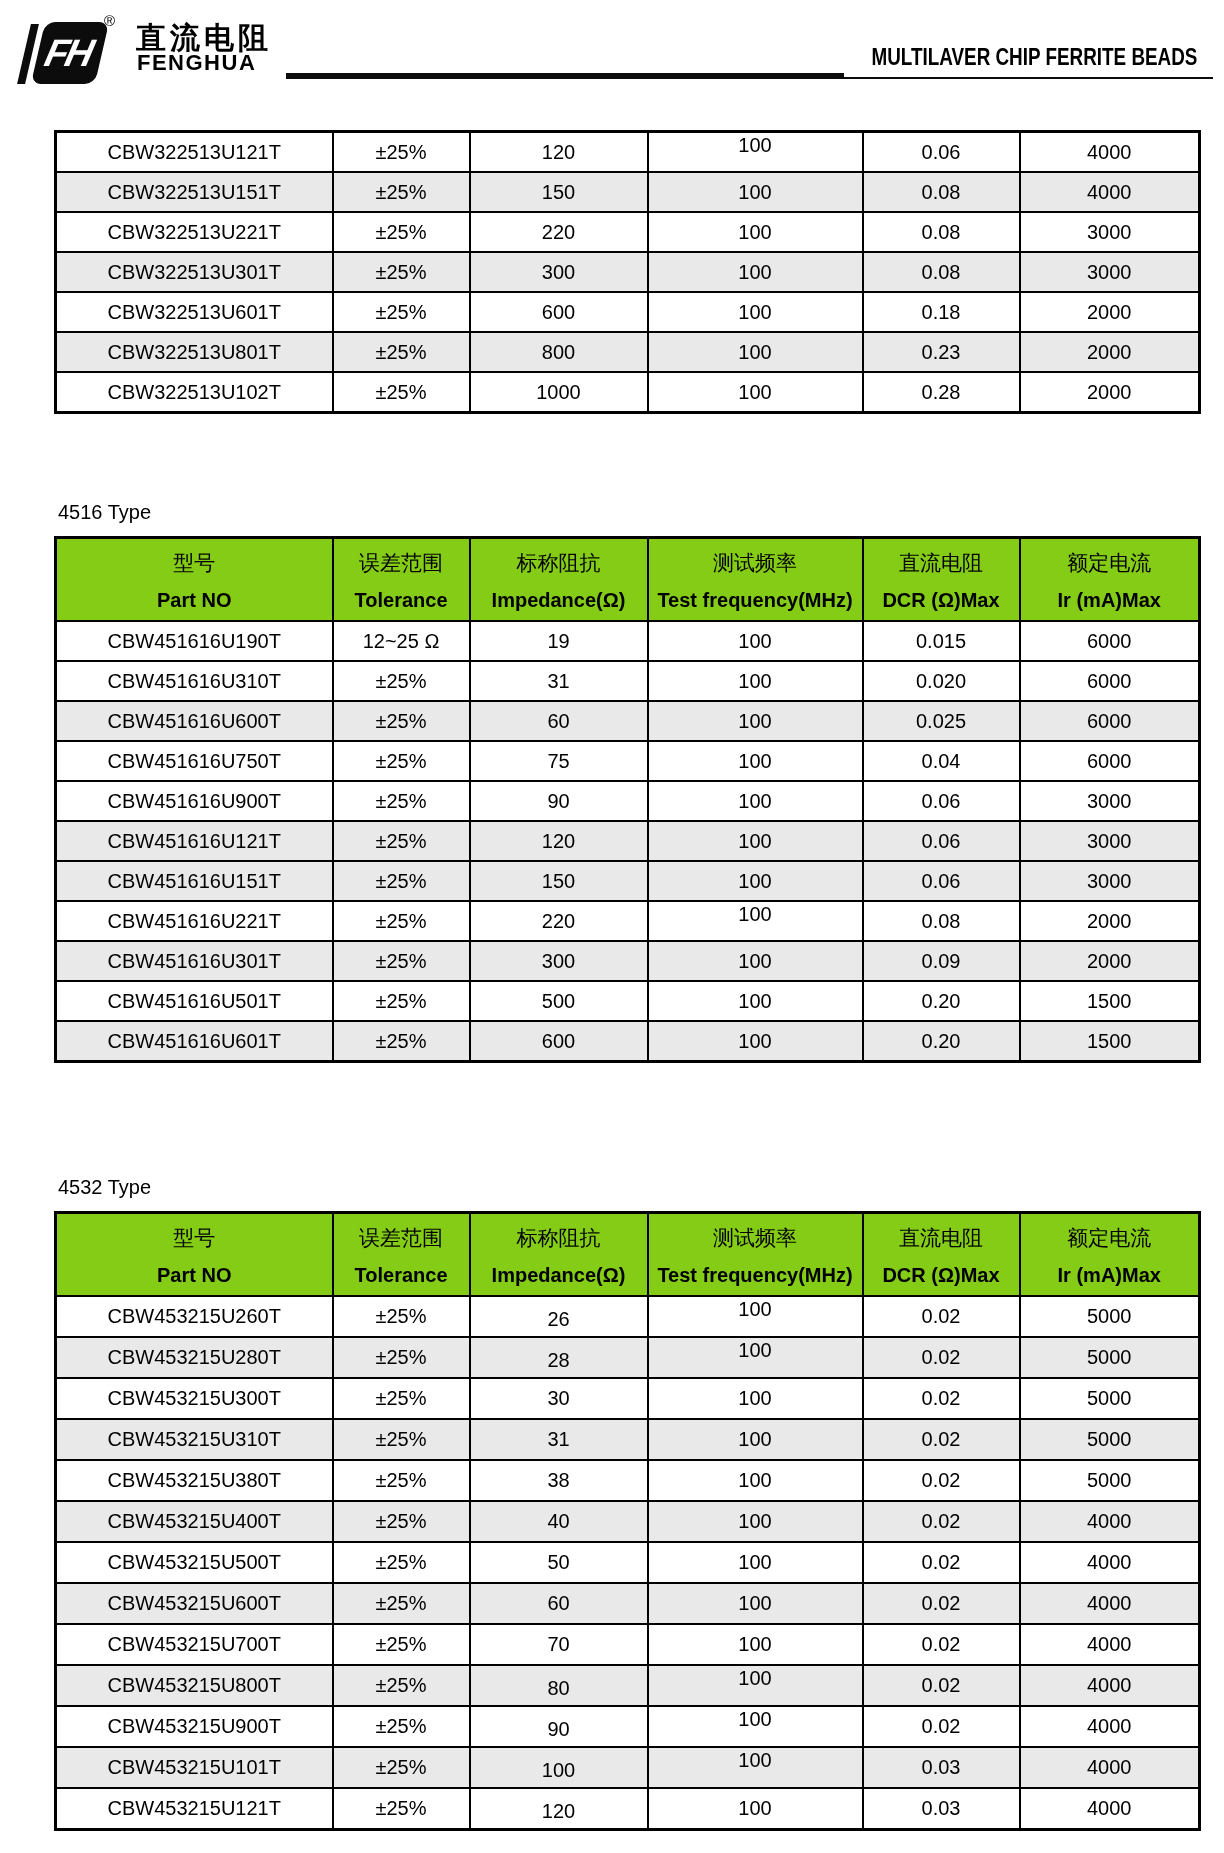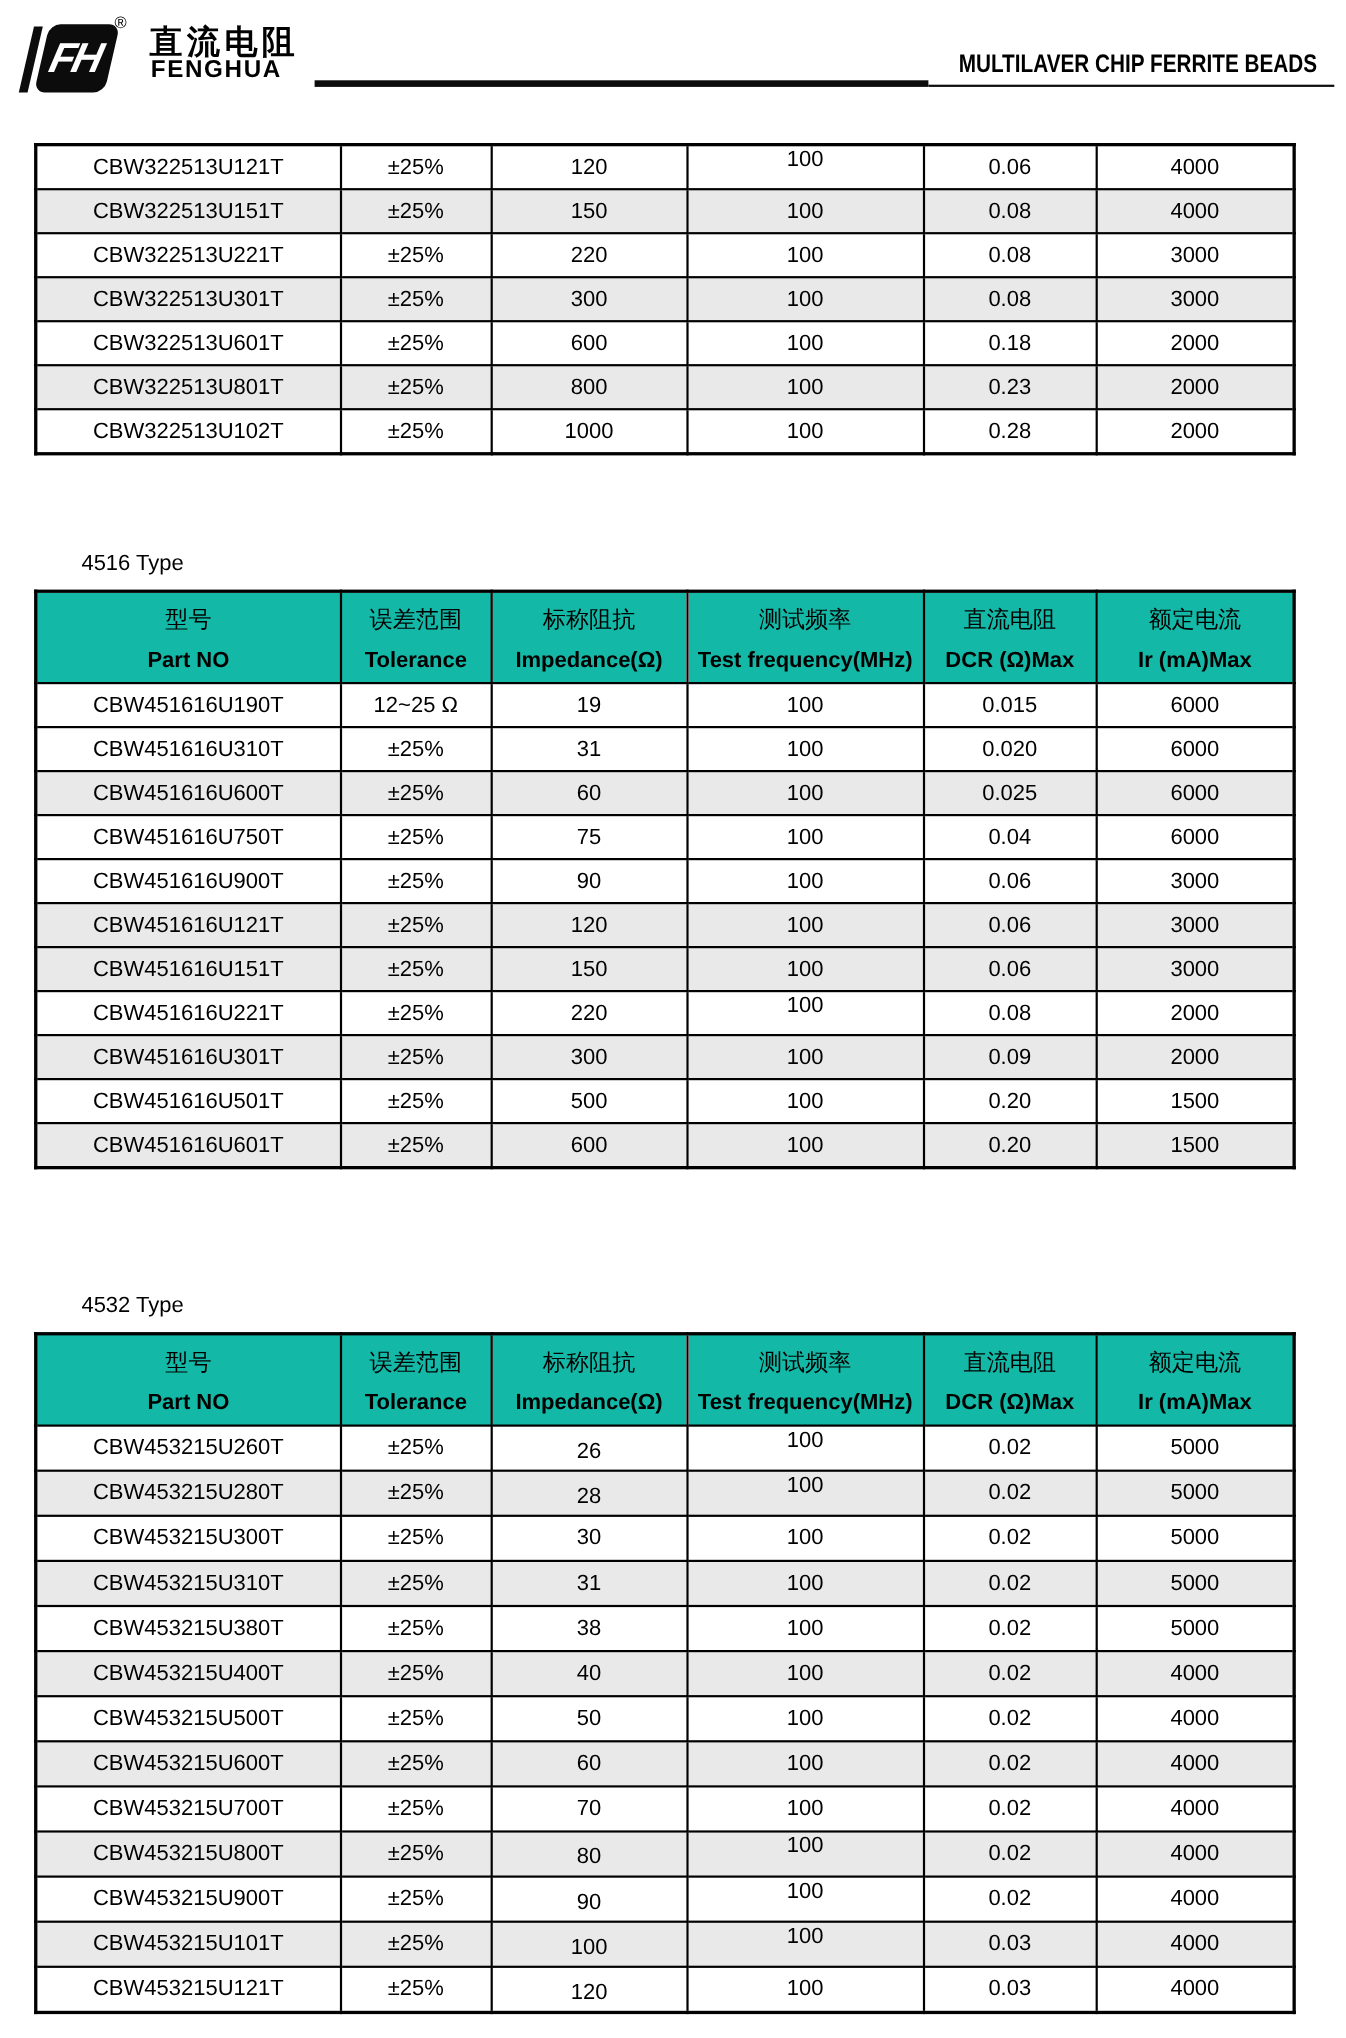--- a/index.html
+++ b/index.html
@@ -22,35 +22,35 @@
               font-weight:bold; letter-spacing:4px; white-space:nowrap; }
   .brand-en { position:absolute; left:137px; top:50px; font-size:22px;
               font-weight:bold; letter-spacing:1.5px; white-space:nowrap; }
   .doc-title { position:absolute; right:27px; top:44px; font-size:23px;
                font-weight:bold; white-space:nowrap;
                transform:scaleX(0.82); transform-origin:right center; }
   .rule-thick { position:absolute; left:286px; top:73px; width:558px; height:6px; background:#0c0c0c; }
   .rule-thin  { position:absolute; left:844px; top:77px; width:369px; height:2px; background:#0c0c0c; }
 
   
-  .tbl-label { position:absolute; left:74px; font-size:20px; white-space:nowrap; }
+  .tbl-label { position:absolute; left:58px; font-size:20px; white-space:nowrap; }
   .lbl-4516 { top:501px; }
   .lbl-4532 { top:1176px; }
 
   
-  .tbl-mount { position:absolute; left:31px;border-radius:10px; }
+  .tbl-mount { position:absolute; left:54px;border-radius:10px; }
   .m-t1 { top:130px; } .m-t2 { top:536px; } .m-t3 { top:1211px; }
 
   table.sheet { border-collapse:collapse; table-layout:fixed; width:1144px;
                 border:3px solid #000; }
   table.sheet td { border:2px solid #000; text-align:center; vertical-align:middle;
                    font-size:20px; padding:0; overflow:hidden; }
   .t1 td, .t2 td { height:38px; }
   .t3 td { height:39px; }
-  td.hd { background:#14b8a6; height:76px; }
+  td.hd { background:#84cc16; height:76px; }
   .t3 td.hd { height:78px; }
   td.hd .cn { font-size:21px; margin:10px 0 0 0; }
   td.hd .en { font-size:20px; margin:12px 0 8px 0;font-weight:bold; }
   tr.shaded td { background:#e9e9e9; }
   .cellv { display:inline-block; }
   .cellv.raised { transform:translateY(-7px); }
   .cellv.low    { transform:translateY(3px); }
 </style>
 </head>
 <body>

